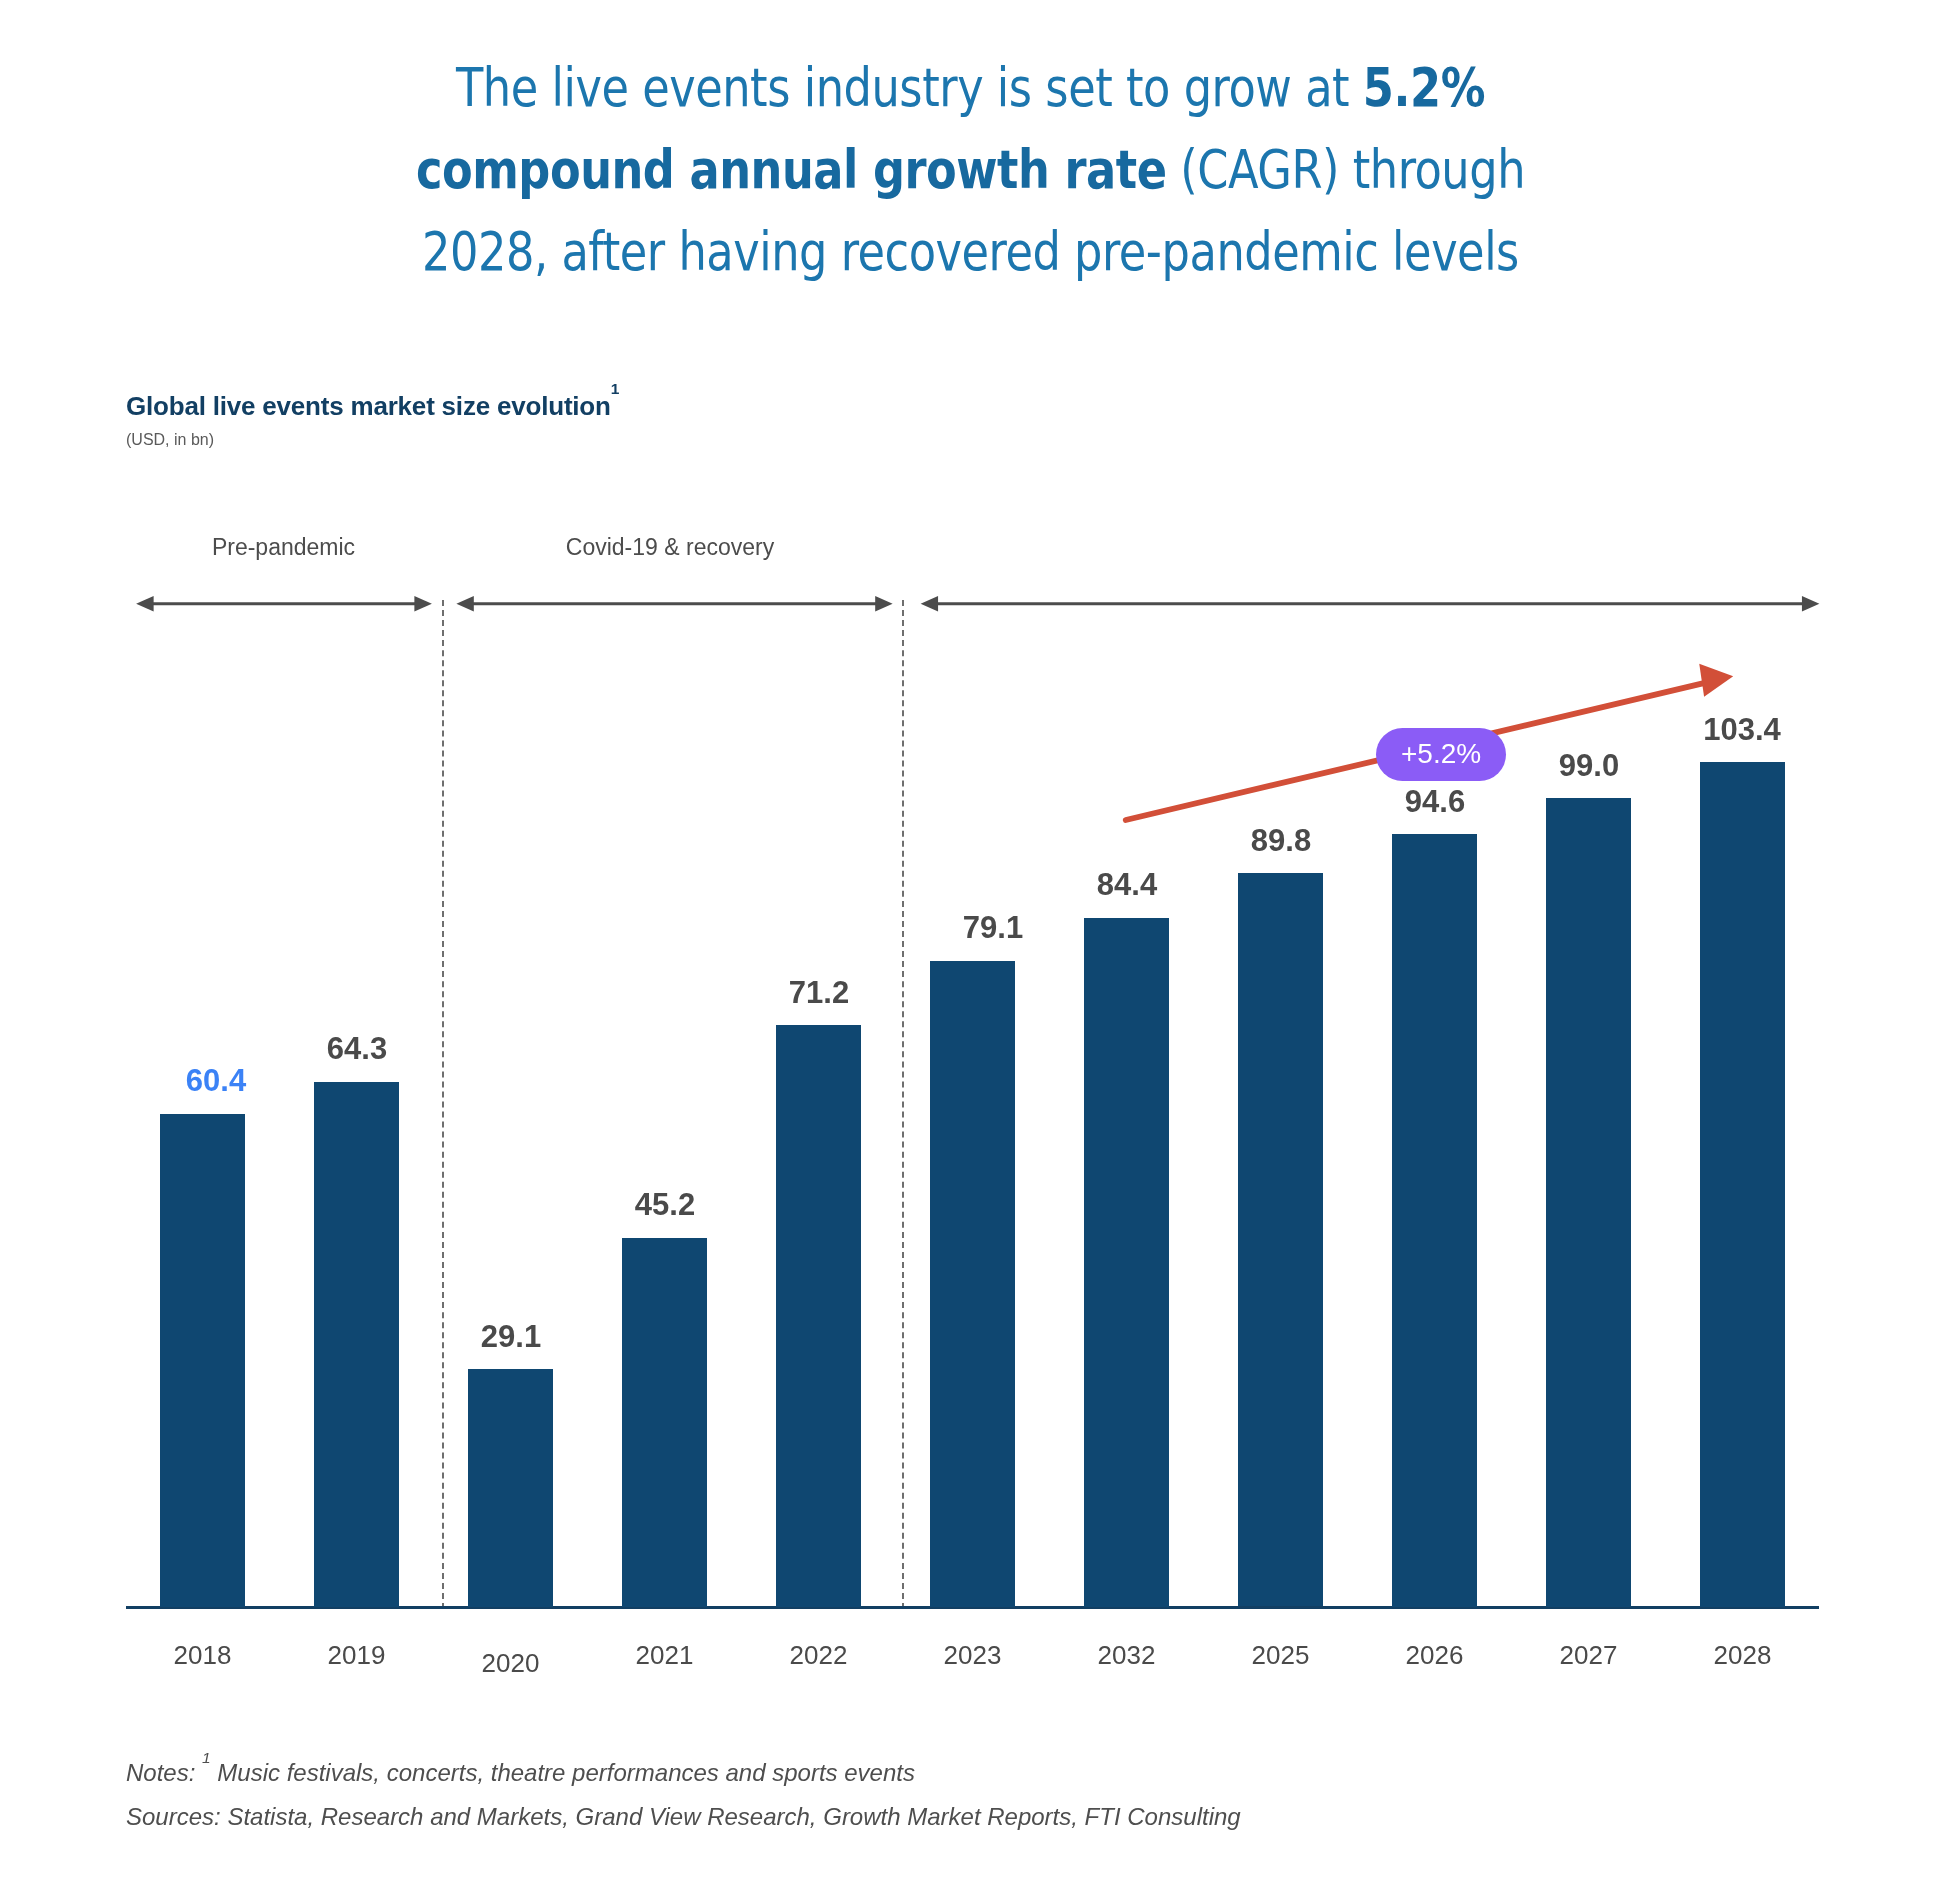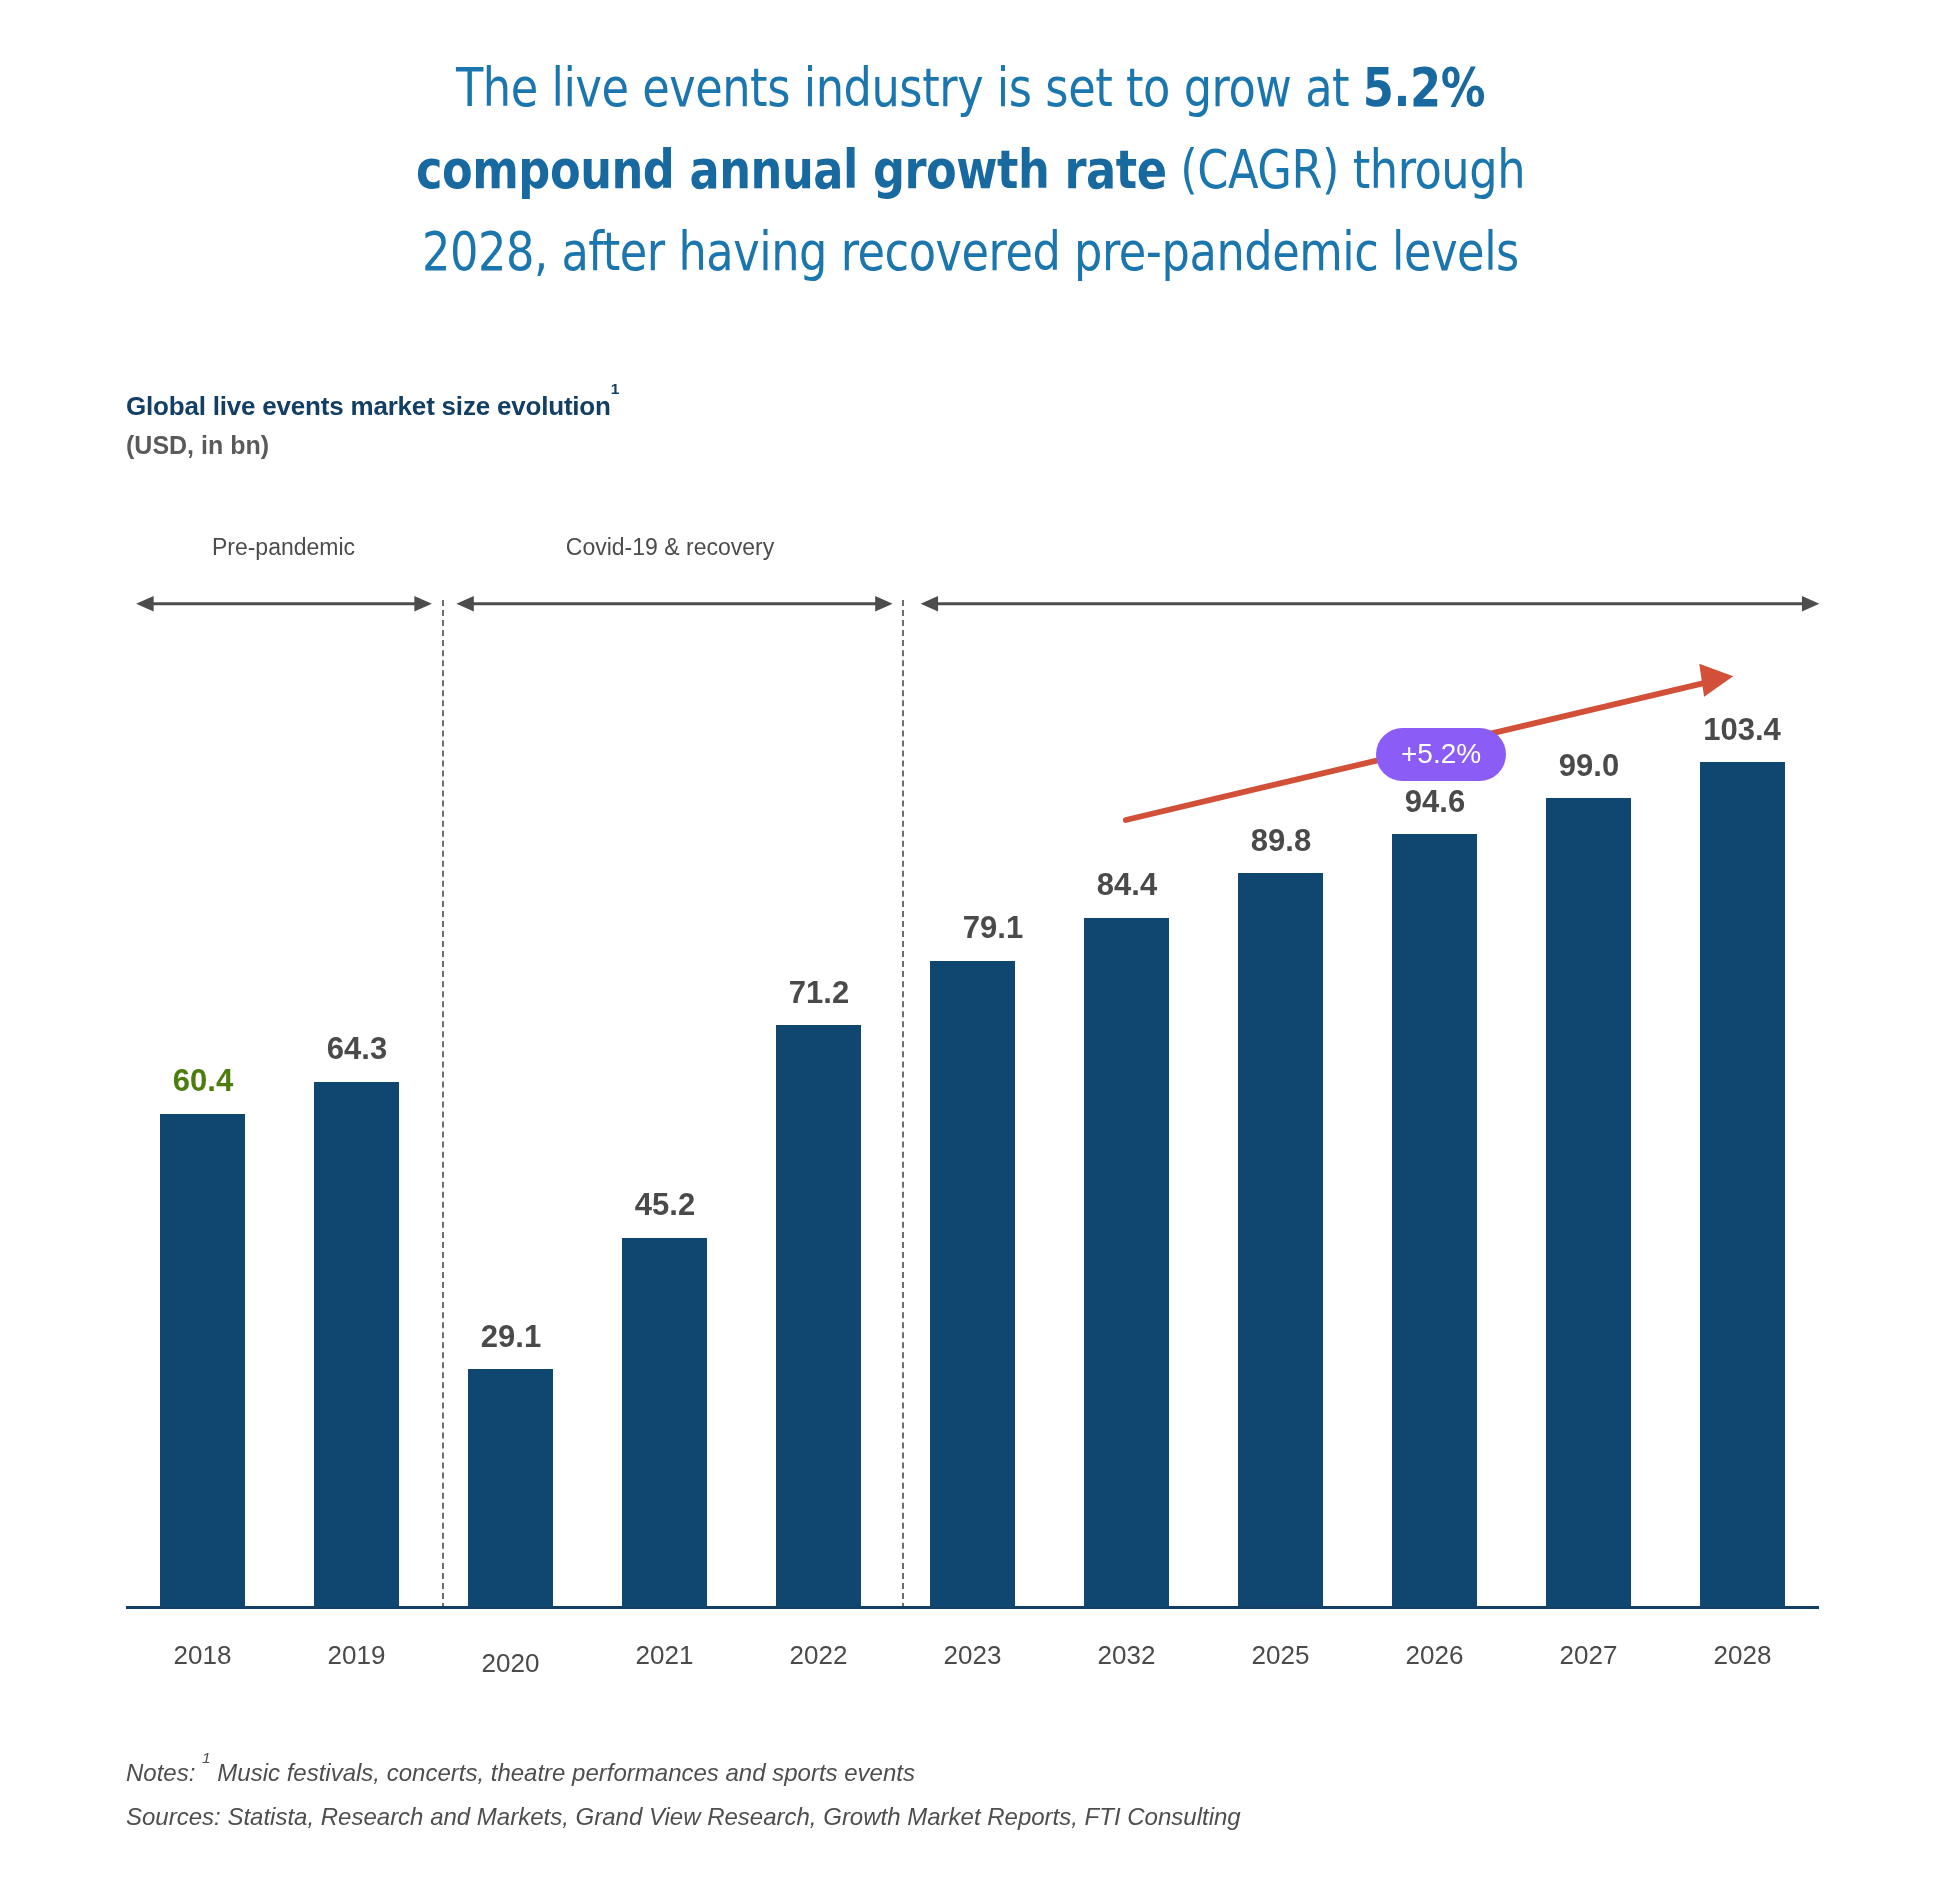--- a/index.html
+++ b/index.html
@@ -28,21 +28,21 @@
   
   .chart-title{
     position:absolute;left:126px;top:391px;
     font-size:26px;font-weight:700;color:#123F63;
     letter-spacing:-0.2px;
     white-space:nowrap;
   }
   .chart-title sup{font-size:15.5px;font-weight:700;top:-11.6px;position:relative;}
   .chart-units{
     position:absolute;left:126px;top:431px;
-    font-size:25px;color:#5A5A5A;font-weight:700;
+    font-size:16px;color:#5A5A5A;font-weight:400;
     white-space:nowrap;
   }
 
   
   .phase-label{
     position:absolute;top:534px;
     font-size:23px;color:#4C4C4C;text-align:center;
     white-space:nowrap;
   }
   .phase-arrow{
@@ -137,21 +137,21 @@
     </svg>
   </div>
 
   <div class="divider" style="left:442px;top:600px;height:1009px;"></div>
   <div class="divider" style="left:902px;top:600px;height:1009px;"></div>
 
   <div class="axis-line"></div>
 
   <div id="bars">
       <div class="bar" style="left: 160px; width: 85px; height: 493px; top: 1114px; background: rgb(15, 71, 113);"></div>
-      <div class="bar-value" style="left: 203px; top: 1063px; color: #4d7c0f;">60.4</div>
+      <div class="bar-value" style="left: 216px; top: 1063px; color: #3b82f6;">60.4</div>
       <div class="bar-xlabel" style="left: 125px; width: 155px;">2018</div>
       <div class="bar" style="left: 314px; width: 85px; height: 525px; top: 1082px; background: rgb(15, 71, 113);"></div>
       <div class="bar-value" style="left: 357px; top: 1031px; color: rgb(74, 74, 74);">64.3</div>
       <div class="bar-xlabel" style="left: 279px; width: 155px;">2019</div>
       <div class="bar" style="left: 468px; width: 85px; height: 238px; top: 1369px; background: rgb(15, 71, 113);"></div>
       <div class="bar-value" style="left: 511px; top: 1319px; color: rgb(74, 74, 74);">29.1</div>
       <div class="bar-xlabel" style="left: 433px; width: 155px; margin-top: 8px;">2020</div>
       <div class="bar" style="left: 622px; width: 85px; height: 369px; top: 1238px; background: rgb(15, 71, 113);"></div>
       <div class="bar-value" style="left: 665px; top: 1187px; color: rgb(74, 74, 74);">45.2</div>
       <div class="bar-xlabel" style="left: 587px; width: 155px;">2021</div>

